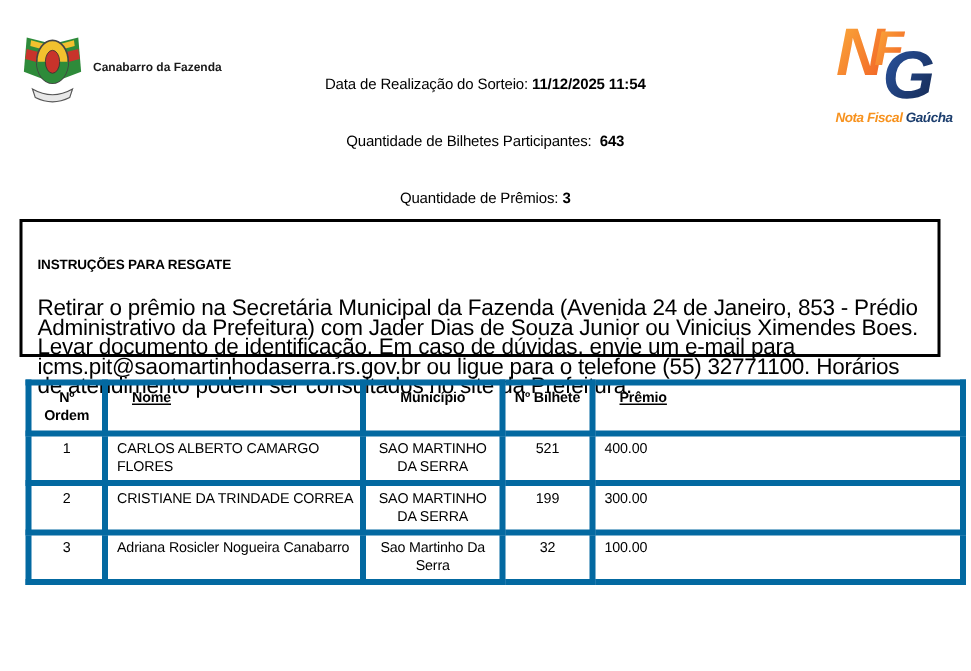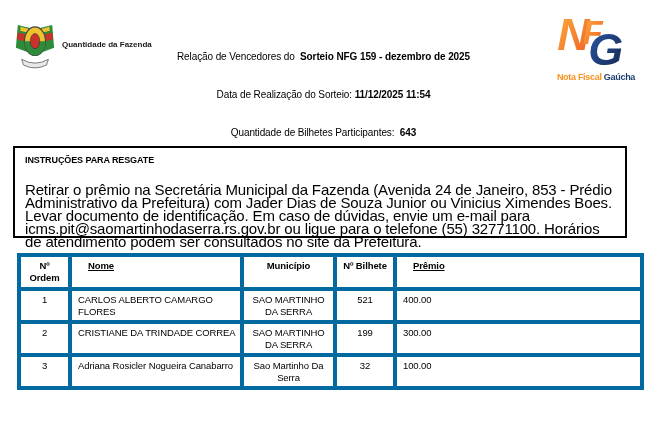--- a/index.html
+++ b/index.html
@@ -13,28 +13,28 @@
   .sefaz-logo { position:absolute; left:14px; top:18px; display:flex; align-items:center; gap:6px; }
   .sefaz-text .sefaz-name { font-size:13px; font-weight:bold; color:#1a1a1a; line-height:15px; }
   .sefaz-text .sefaz-sub  { font-size:8px;  font-weight:bold; color:#1a1a1a; line-height:10px; }
 
   .header-center { position:absolute; left:80px; right:80px; top:13px; text-align:center; }
   .report-title { font-size:17px; font-weight:bold; letter-spacing:-0.2px; }
   .header-lines { margin-top:13px; font-size:10px; line-height:12.6px; white-space:pre-wrap; letter-spacing:-0.1px; }
   .header-lines b { font-weight:bold; }
 
   .nfg-logo { position:absolute; right:8px; top:8px; width:86px; text-align:center; }
-  .nfg-caption { font-size:9px; font-weight:bold; line-height:10px; margin-top:-2px; letter-spacing:-0.3px; }
+  .nfg-caption { font-size:9px; font-weight:bold; font-style:italic; line-height:10px; margin-top:-2px; letter-spacing:-0.3px; }
   .nfg-caption .cap-orange { color:#f7921e; }
   .nfg-caption .cap-blue   { color:#1c3e6e; }
 
   
   .instructions-box {
     position:absolute; left:13px; top:146px; width:614px; height:92px;
-    border:2px solid #000; background:#fff; padding:7px 10px;
+    border:2px solid #000; background:#fff; padding:23px 10px;
   }
   .instructions-title { font-size:9px; font-weight:bold; letter-spacing:-0.1px; }
   .instructions-body  { margin-top:18px; font-size:15px; line-height:13px; letter-spacing:-0.15px; }
 
   
   .winners-table {
     position:absolute; left:17px; top:253px; width:623px;
     border-collapse:collapse; table-layout:fixed;
     font-size:9.5px; letter-spacing:-0.1px;
   }
@@ -64,27 +64,26 @@
       <polygon points="7,8 18,11 17.5,15 6.5,12" fill="#f2c12e"></polygon>
       <polygon points="40,6 24,10 26,36 42,30" fill="#2e8b3a"></polygon>
       <polygon points="40,14 25,18 26,25 41,21" fill="#c8332b"></polygon>
       <polygon points="37,8 26,11 26.5,15 37.5,12" fill="#f2c12e"></polygon>
       <ellipse cx="22" cy="23" rx="11" ry="15" fill="#f2c12e" stroke="#444" stroke-width="1.2"></ellipse>
       <path d="M11,23 a11,15 0 0 0 22,0 z" fill="#2e8b3a"></path>
       <ellipse cx="22" cy="23" rx="5" ry="8" fill="#c8332b" stroke="#333" stroke-width="0.6"></ellipse>
       <path d="M8,42 Q22,50 36,42 L34,48 Q22,54 10,48 Z" fill="#e8e8e8" stroke="#555" stroke-width="0.8"></path>
     </svg>
     <div class="sefaz-text">
-      <div class="sefaz-sub">Quantidade da Fazenda</div>
+      <div class="sefaz-sub">Canabarro da Fazenda</div>
     </div>
   </div>
 
   <div class="header-center">
     <div class="header-lines">
-      <div><span>Relação de Vencedores do  </span><b>Sorteio NFG 159 - dezembro de 2025</b></div>
       <div><span>Data de Realização do Sorteio: </span><b>11/12/2025 11:54</b></div>
       <div><span>Quantidade de Bilhetes Participantes:  </span><b>643</b></div>
       <div><span>Quantidade de Prêmios: </span><b>3</b></div>
     </div>
   </div>
 
   <div class="nfg-logo">
     <svg width="80" height="62" viewBox="0 0 100 80">
       <defs>
         <linearGradient id="og" x1="0" y1="0" x2="1" y2="1">

